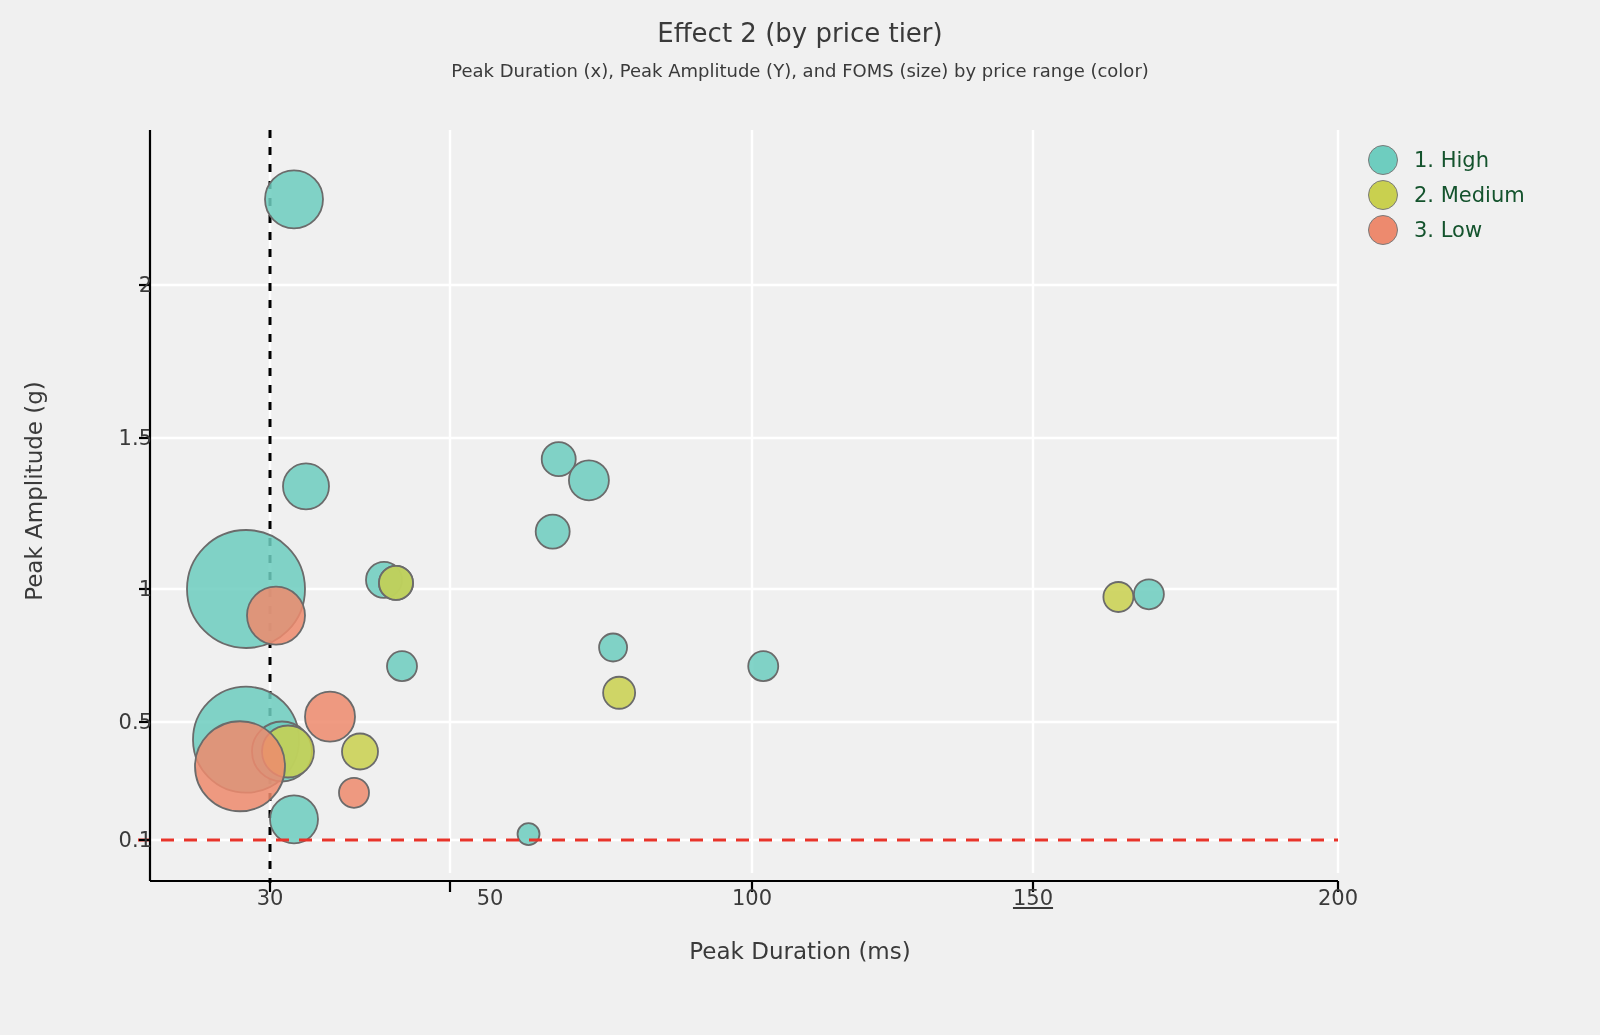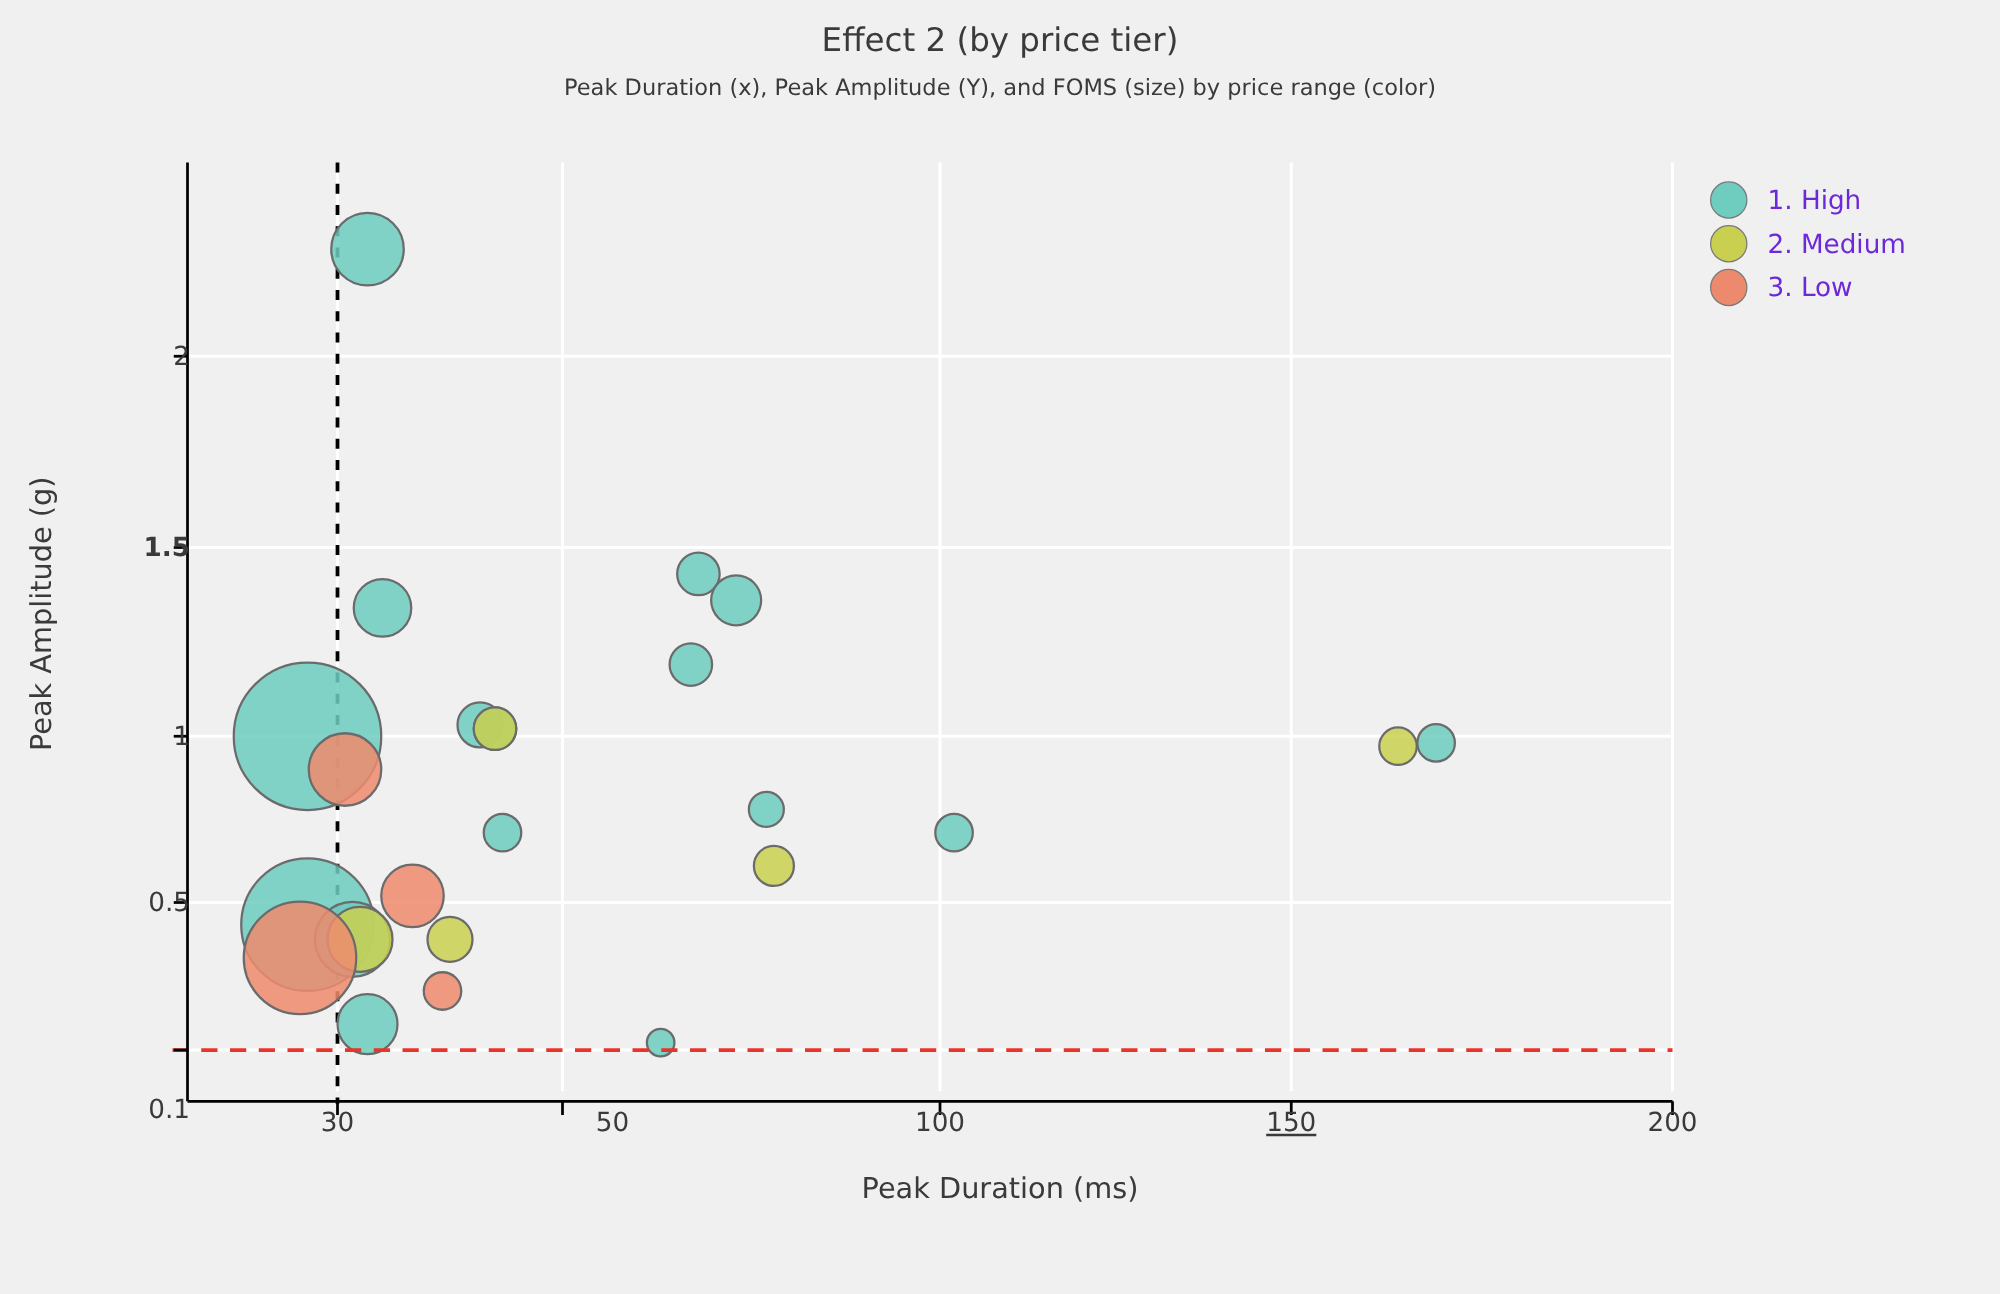--- a/index.html
+++ b/index.html
@@ -33,21 +33,21 @@
   .tick-label{position:absolute;color:#3a3a3a;font-size:21px;}
   .xtick{transform:translateX(-50%);top:886px;}
   .ytick{right:1448px;transform:translateY(-50%);text-align:right;}
 
   .legend{position:absolute;left:1368px;top:142px;}
   .legend-row{display:flex;align-items:center;height:35px;}
   .legend-swatch{
     width:28px;height:28px;border-radius:50%;
     border:1.6px solid #7a7a7a;margin-right:16px;
   }
-  .legend-label{font-size:21px;color:#6d28d9;white-space:nowrap;}
+  .legend-label{font-size:21px;color:#14532d;white-space:nowrap;}
 </style>
 </head>
 <body>
 
 <div id="stage">
 
   <div class="title-block">
     <div class="title-line1">Effect 2 (by price tier)</div>
     <div class="title-line2">Peak Duration (x), Peak Amplitude (Y), and FOMS (size) by price range (color)</div>
   </div>
@@ -111,24 +111,24 @@
   <div class="axis-title" id="y-axis-title">Peak Amplitude (g)</div>
 
   <div id="xtick-layer">
       <div class="tick-label xtick" style="left: 270px;">30</div>
       <div class="tick-label xtick" style="left: 450px; margin-left: 40px;">50</div>
       <div class="tick-label xtick" style="left: 752px;">100</div>
       <div class="tick-label xtick" style="left: 1033px; text-decoration: underline;">150</div>
       <div class="tick-label xtick" style="left: 1338px;">200</div>
     </div>
   <div id="ytick-layer">
-      <div class="tick-label ytick" style="top: 887px;">0.1</div>
+      <div class="tick-label ytick" style="top: 840px;">0.1</div>
       <div class="tick-label ytick" style="top: 722px;">0.5</div>
       <div class="tick-label ytick" style="top: 589px;">1</div>
-      <div class="tick-label ytick" style="top: 438px; font-weight: bold;">1.5</div>
+      <div class="tick-label ytick" style="top: 438px;">1.5</div>
       <div class="tick-label ytick" style="top: 285px;">2</div>
     </div>
 
   <div class="legend" id="legend">
       <div class="legend-row">
         <div class="legend-swatch" style="background: rgb(110, 205, 191);"></div>
         <span class="legend-label">1. High</span>
       </div>
       <div class="legend-row">
         <div class="legend-swatch" style="background: rgb(201, 208, 79);"></div>

